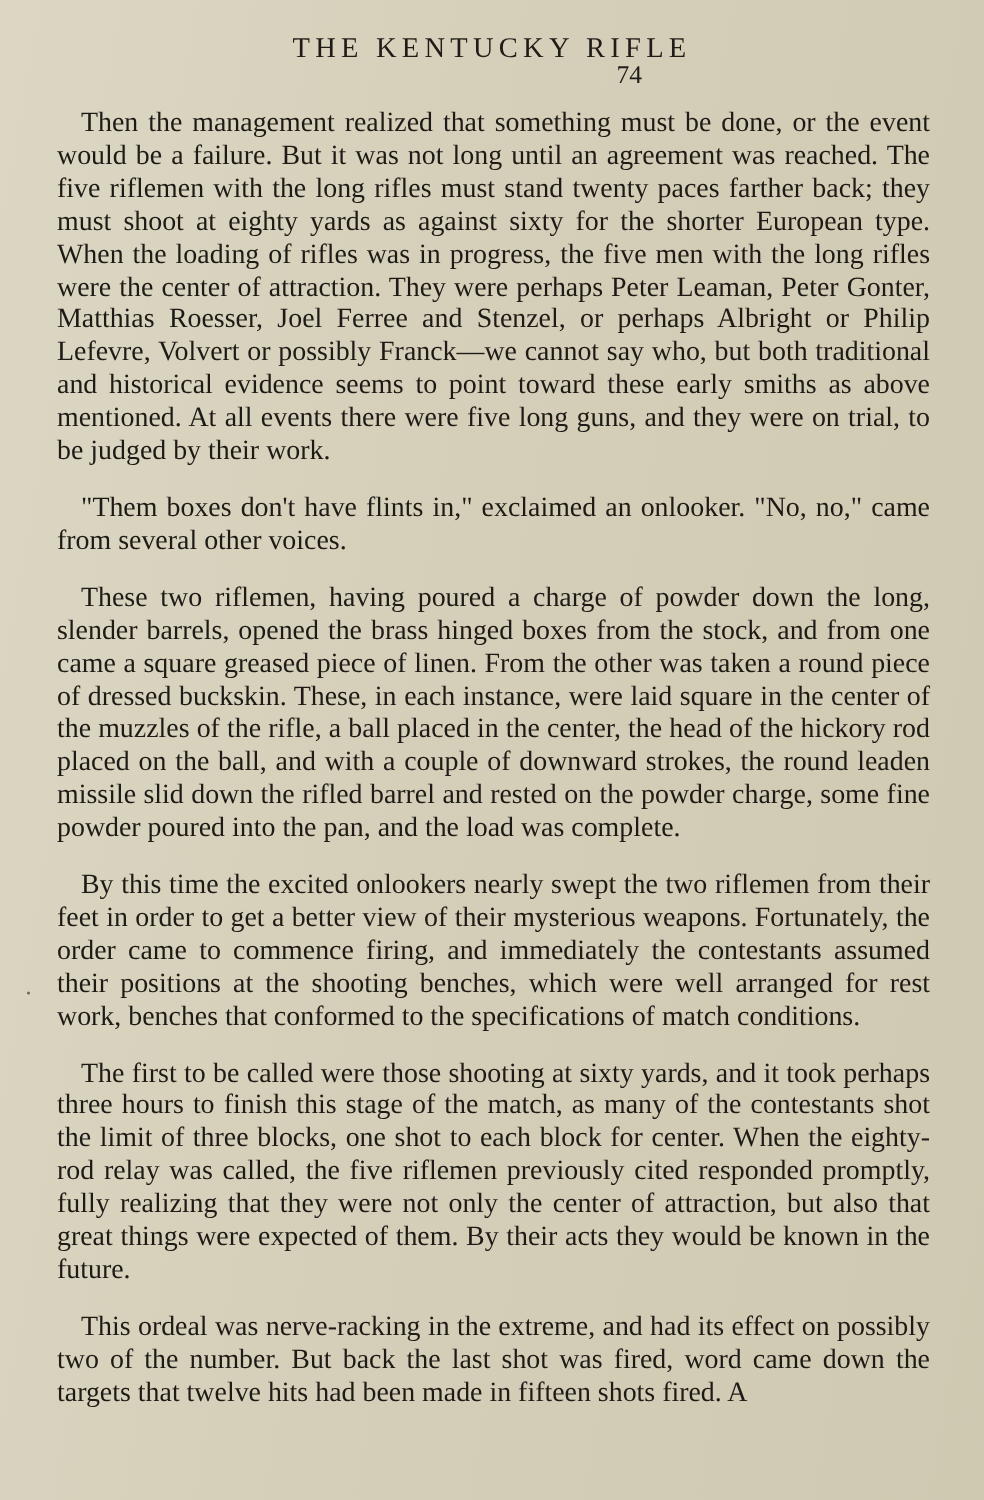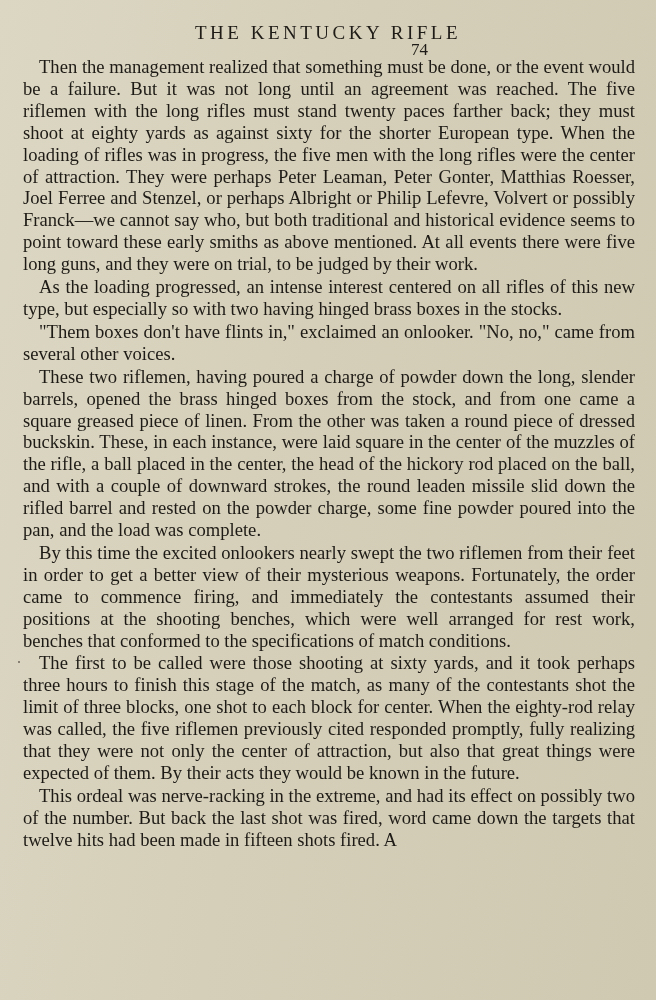--- a/index.html
+++ b/index.html
@@ -47,21 +47,21 @@
     top: 55px;
     left: 22px;
     width: 614px;
     font-family: "Liberation Serif", serif;
     font-size: 18.6px;
     line-height: 21.9px;
     text-align: justify;
     color: #1e1b16;
   }
   .body-text p {
-    margin: 1px;
+    margin: 16px;
     text-indent: 16px;
   }
   .body-text p.first {
     text-indent: 16px;
   }
   .speck {
     position: absolute;
     left: 18px;
     top: 661px;
     width: 2px;
@@ -72,21 +72,20 @@
 </style>
 </head>
 <body>
 
 <div class="page">
   <div class="running-head">THE KENTUCKY RIFLE</div>
   <div class="page-number">74</div>
 
   <div class="body-text">
     <p class="first">Then the management realized that something must be done, or the event would be a failure. But it was not long until an agreement was reached. The five riflemen with the long rifles must stand twenty paces farther back; they must shoot at eighty yards as against sixty for the shorter European type. When the loading of rifles was in progress, the five men with the long rifles were the center of attraction. They were perhaps Peter Leaman, Peter Gonter, Matthias Roesser, Joel Ferree and Stenzel, or perhaps Albright or Philip Lefevre, Volvert or possibly Franck—we cannot say who, but both traditional and historical evidence seems to point toward these early smiths as above mentioned. At all events there were five long guns, and they were on trial, to be judged by their work.</p>
-    <p>As the loading progressed, an intense interest centered on all rifles of this new type, but especially so with two having hinged brass boxes in the stocks.</p>
     <p>"Them boxes don't have flints in," exclaimed an onlooker. "No, no," came from several other voices.</p>
     <p>These two riflemen, having poured a charge of powder down the long, slender barrels, opened the brass hinged boxes from the stock, and from one came a square greased piece of linen. From the other was taken a round piece of dressed buckskin. These, in each instance, were laid square in the center of the muzzles of the rifle, a ball placed in the center, the head of the hickory rod placed on the ball, and with a couple of downward strokes, the round leaden missile slid down the rifled barrel and rested on the powder charge, some fine powder poured into the pan, and the load was complete.</p>
     <p>By this time the excited onlookers nearly swept the two riflemen from their feet in order to get a better view of their mysterious weapons. Fortunately, the order came to commence firing, and immediately the contestants assumed their positions at the shooting benches, which were well arranged for rest work, benches that conformed to the specifications of match conditions.</p>
     <p>The first to be called were those shooting at sixty yards, and it took perhaps three hours to finish this stage of the match, as many of the contestants shot the limit of three blocks, one shot to each block for center. When the eighty-rod relay was called, the five riflemen previously cited responded promptly, fully realizing that they were not only the center of attraction, but also that great things were expected of them. By their acts they would be known in the future.</p>
     <p>This ordeal was nerve-racking in the extreme, and had its effect on possibly two of the number. But back the last shot was fired, word came down the targets that twelve hits had been made in fifteen shots fired. A</p>
   </div>
 
   <div class="speck"></div>
 </div>
 

